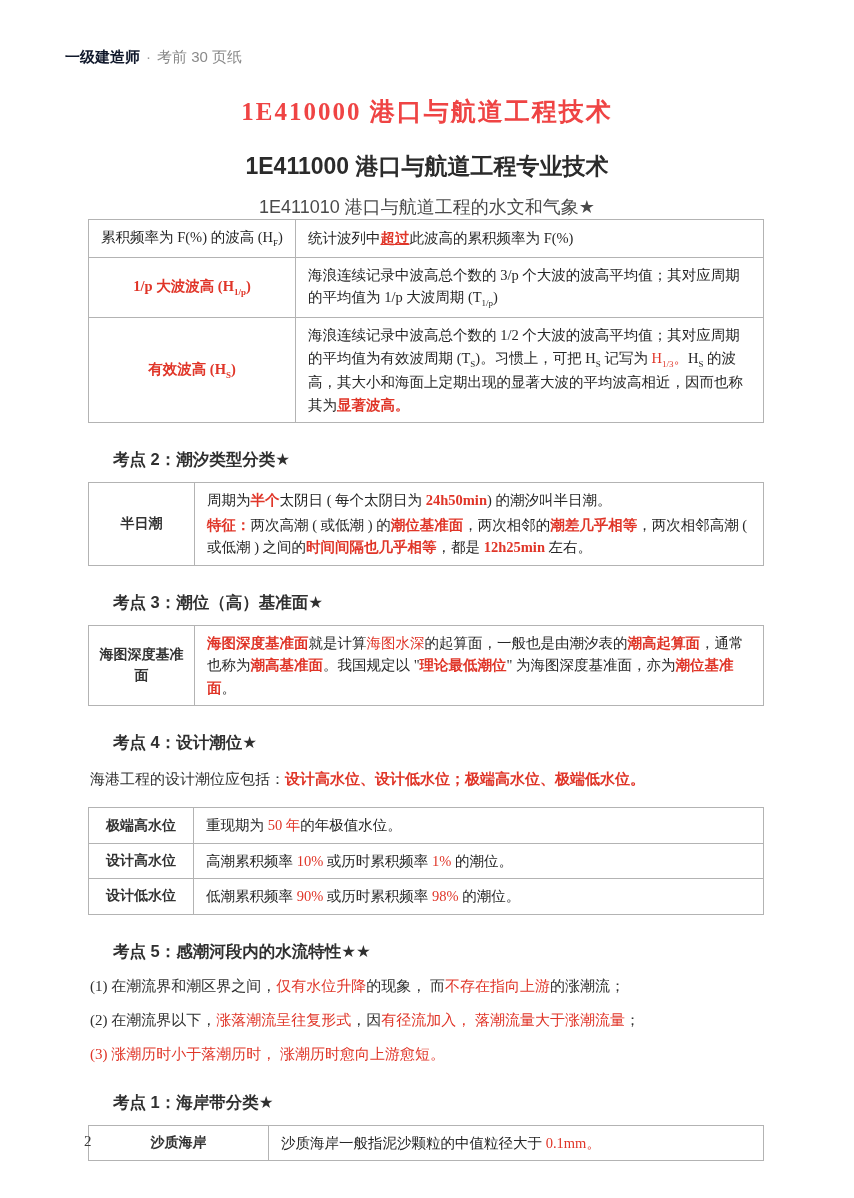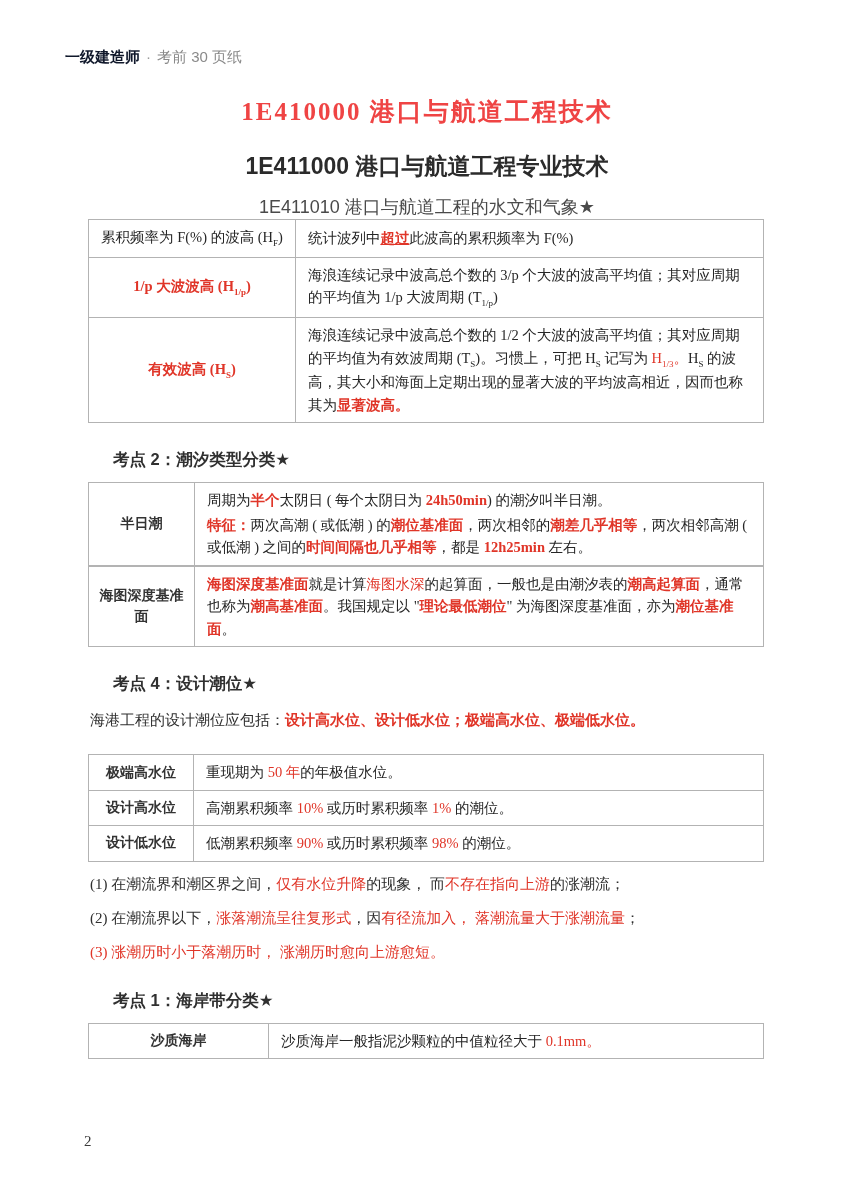--- a/index.html
+++ b/index.html
@@ -40,21 +40,21 @@
   .intro{margin:16px 0 0 90px;font-size:15px;}
   .item{margin:10px 0 0 90px;font-size:15px;line-height:1.6;width:676px;}
   
   .red{color:var(--red);}
   .bold{font-weight:700;}
   .underline{text-decoration:underline;}
   .sub{font-size:0.62em;vertical-align:sub;}
   
   .pageno{position:absolute;left:84px;bottom:48px;font-family:var(--serif);
           font-size:15px;color:#3a3a3a;}
-  .mt18{margin-top:24px;}
+  .mt18{margin-top:18px;}
 </style>
 </head>
 <body>
 
 <div class="page">
 
   <div class="hdr">
     <span class="brand">一级建造师</span><span class="sep">·</span><span>考前 30 页纸</span>
   </div>
 
@@ -85,20 +85,21 @@
         <tr>
       <td class="lcell sans w85">半日潮</td>
       <td class="rcell">
         <p><span>周期为</span><span class="red bold">半个</span><span>太阴日 ( 每个太阴日为 </span><span class="red bold">24h50min</span><span>) 的潮汐叫半日潮。</span></p>
         <p><span class="red bold">特征：</span><span>两次高潮 ( 或低潮 ) 的</span><span class="red bold">潮位基准面</span><span>，两次相邻的</span><span class="red bold">潮差几乎相等</span><span>，两次相邻高潮 ( 或低潮 ) 之间的</span><span class="red bold">时间间隔也几乎相等</span><span>，都是 </span><span class="red bold">12h25min</span><span> 左右。</span></p>
       </td>
     </tr>
   </tbody>
     </table>
 
+  <div class="kd">考点 3：潮位（高）基准面★</div>
   <table class="tbl">
     <tbody>
         <tr>
       <td class="lcell sans w85">海图深度基准面</td>
       <td class="rcell"><span class="red bold">海图深度基准面</span><span>就是计算</span><span class="red">海图水深</span><span>的起算面，一般也是由潮汐表的</span><span class="red bold">潮高起算面</span><span>，通常也称为</span><span class="red bold">潮高基准面</span><span>。我国规定以 "</span><span class="red bold">理论最低潮位</span><span>" 为海图深度基准面，亦为</span><span class="red bold">潮位基准面</span><span>。</span></td>
     </tr>
   </tbody>
     </table>
 
   <div class="kd">考点 4：设计潮位★</div>
@@ -113,20 +114,21 @@
       <td class="lcell sans w105">设计高水位</td>
       <td class="rcell"><span>高潮累积频率 </span><span class="red">10%</span><span> 或历时累积频率 </span><span class="red">1%</span><span> 的潮位。</span></td>
     </tr>
     <tr>
       <td class="lcell sans w105">设计低水位</td>
       <td class="rcell"><span>低潮累积频率 </span><span class="red">90%</span><span> 或历时累积频率 </span><span class="red">98%</span><span> 的潮位。</span></td>
     </tr>
   </tbody>
     </table>
 
+  <div class="kd">考点 5：感潮河段内的水流特性★★</div>
   <p class="item"><span>(1) 在潮流界和潮区界之间，</span><span class="red">仅有水位升降</span><span>的现象， 而</span><span class="red">不存在指向上游</span><span>的涨潮流；</span></p>
   <p class="item"><span>(2) 在潮流界以下，</span><span class="red">涨落潮流呈往复形式</span><span>，因</span><span class="red">有径流加入， 落潮流量大于涨潮流量</span><span>；</span></p>
   <p class="item"><span class="red">(3) 涨潮历时小于落潮历时， 涨潮历时愈向上游愈短。</span></p>
 
   <div class="kd">考点 1：海岸带分类★</div>
   <table class="tbl">
     <tbody>
         <tr>
       <td class="lcell sans w180">沙质海岸</td>
       <td class="rcell"><span>沙质海岸一般指泥沙颗粒的中值粒径大于 </span><span class="red">0.1mm。</span></td>

